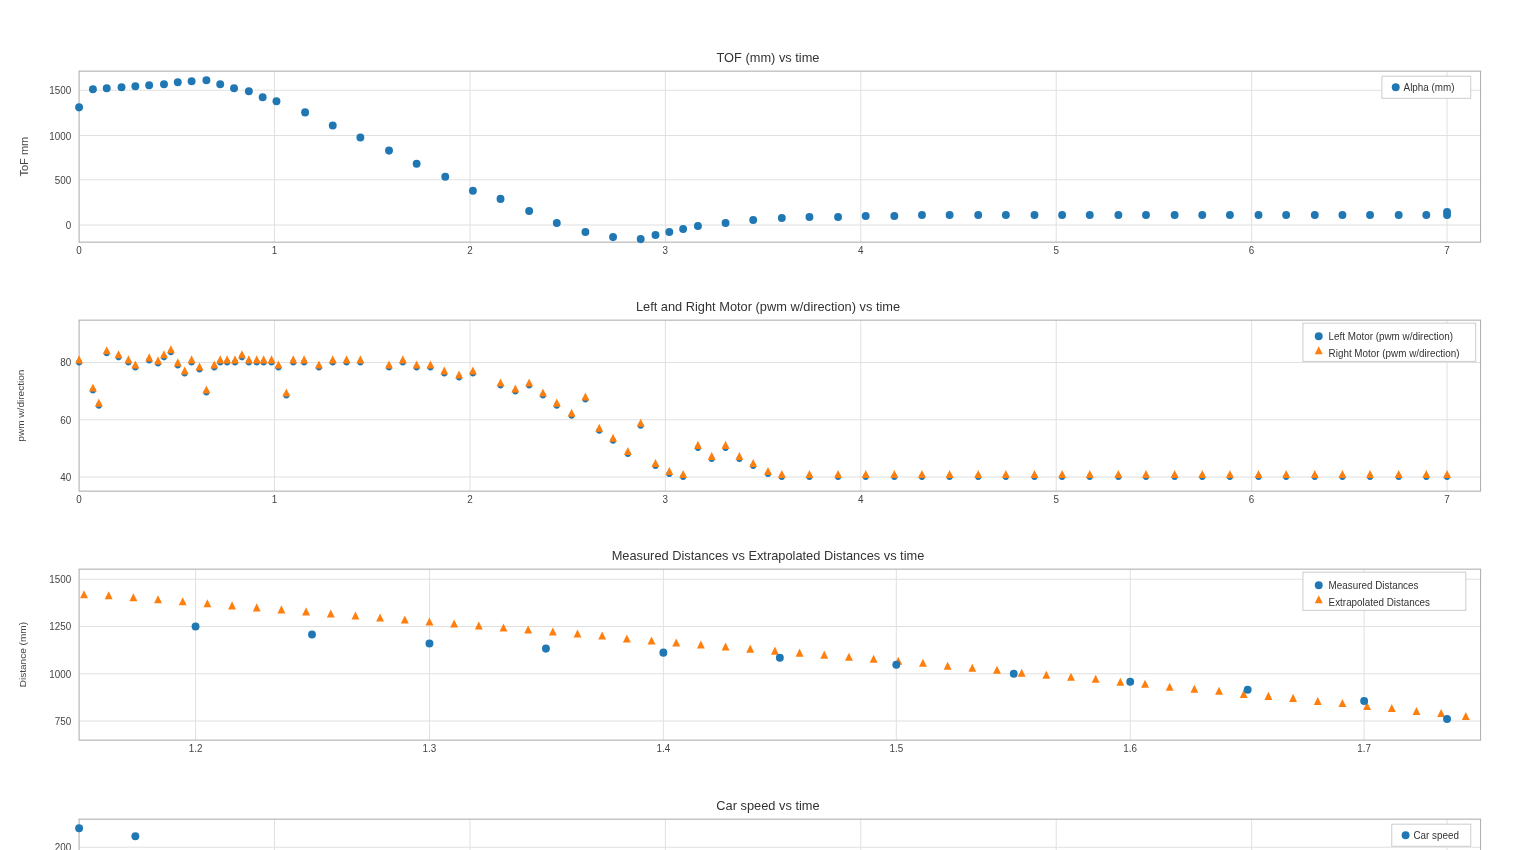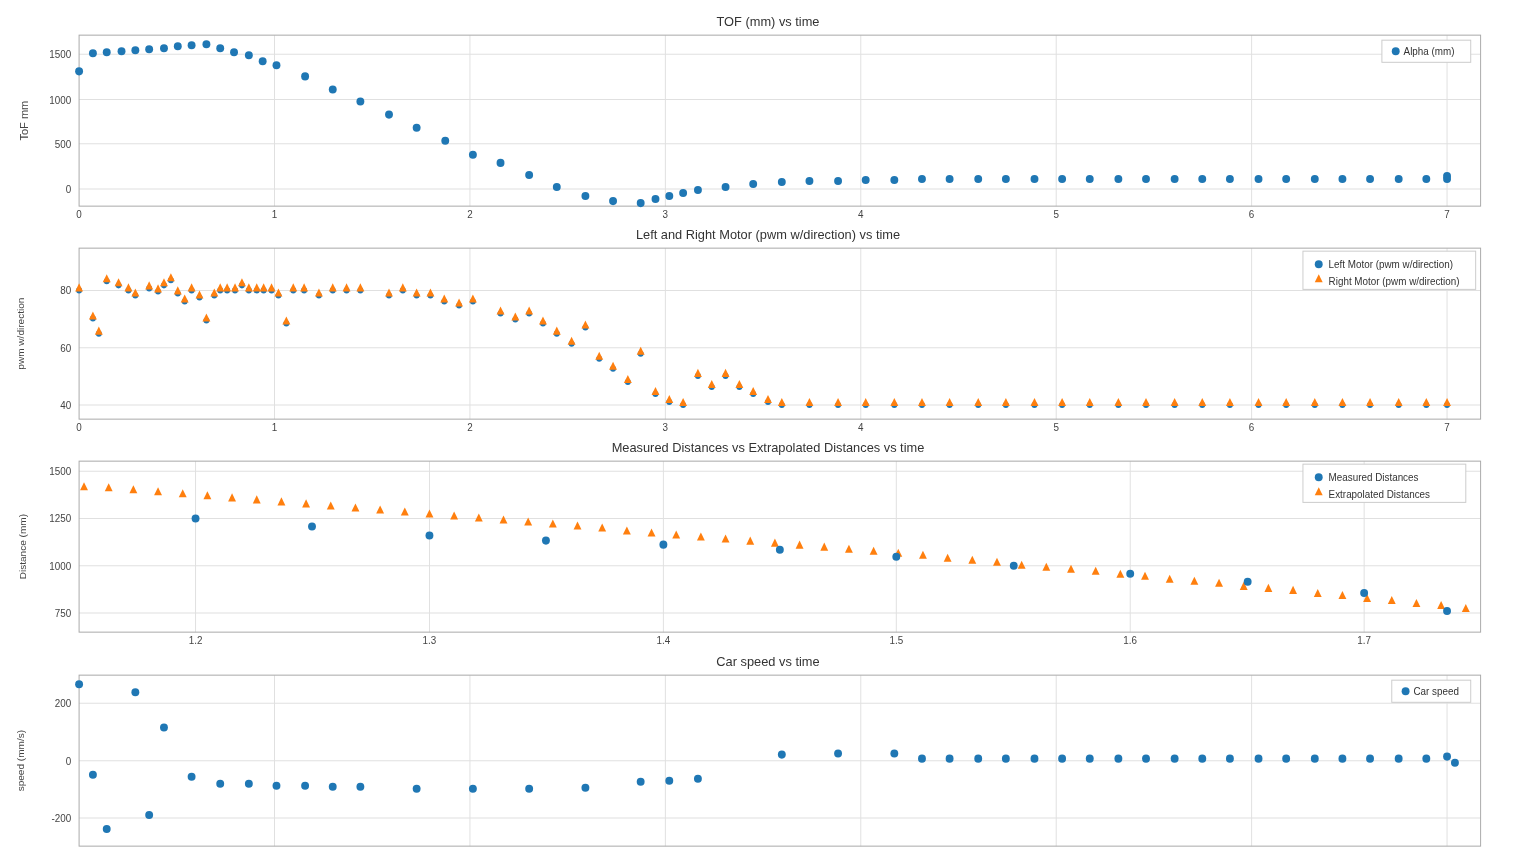--- a/index.html
+++ b/index.html
@@ -21,20 +21,21 @@
       display: flex;
       flex-direction: column;
       width: 100%;
       height: 100%;
       gap: 0px;
     }
     .chart-panel {
       position: relative;
       width: 100%;
       flex: 1;
+      margin-top: 36px;
     }
     svg text {
       font-family: Arial, sans-serif;
     }
     .chart-title {
       text-anchor: middle;
       font-size: 13px;
       fill: #333;
     }
     .tick-label {

